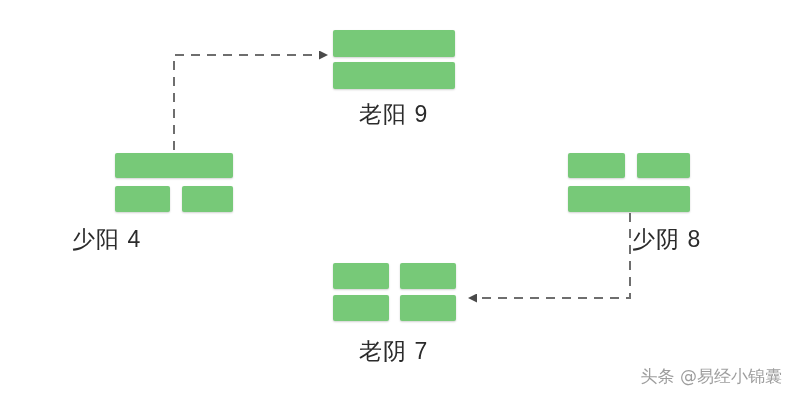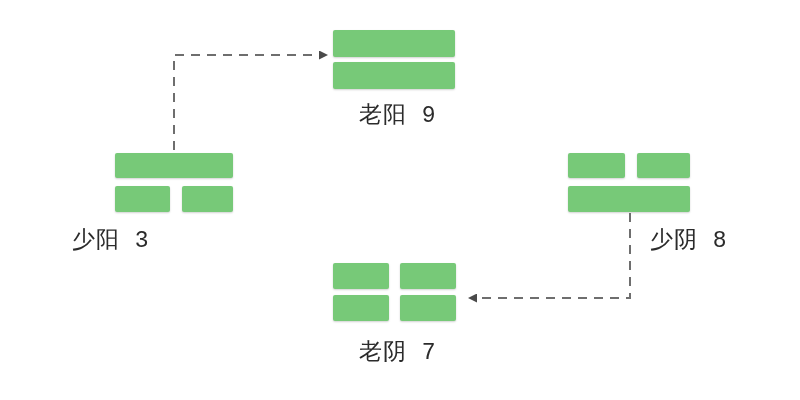--- a/index.html
+++ b/index.html
@@ -26,21 +26,21 @@
     box-shadow: 0 1px 2px rgba(0,0,0,0.18);
   }
 
   
   .sym-label {
     position: absolute;
     font-size: 23px;
     color: #2b2b2b;
     letter-spacing: 1px;
     white-space: nowrap;
-    font-family: Liberation Mono, monospace;
+    font-family: Liberation Sans, sans-serif;
   }
 
   
   .arrow-layer {
     position: absolute;
     left: 0;
     top: 0;
     width: 800px;
     height: 400px;
     pointer-events: none;
@@ -66,28 +66,28 @@
   <div>
     <div class="yao-bar" style="left:333px; top:30px; width:122px; height:27px;"></div>
     <div class="yao-bar" style="left:333px; top:62px; width:122px; height:27px;"></div>
     <div class="sym-label" style="left:359px; top:99px;">老阳 9</div>
   </div>
 
   <div>
     <div class="yao-bar" style="left:115px; top:153px; width:118px; height:25px;"></div>
     <div class="yao-bar" style="left:115px; top:186px; width:55px; height:26px;"></div>
     <div class="yao-bar" style="left:182px; top:186px; width:51px; height:26px;"></div>
-    <div class="sym-label" style="left:72px; top:224px;">少阳 3</div>
+    <div class="sym-label" style="left:72px; top:224px;">少阳 4</div>
   </div>
 
   <div>
     <div class="yao-bar" style="left:568px; top:153px; width:57px; height:25px;"></div>
     <div class="yao-bar" style="left:637px; top:153px; width:53px; height:25px;"></div>
     <div class="yao-bar" style="left:568px; top:186px; width:122px; height:26px;"></div>
-    <div class="sym-label" style="left:650px; top:224px;">少阴 8</div>
+    <div class="sym-label" style="left:632px; top:224px;">少阴 8</div>
   </div>
 
   <div>
     <div class="yao-bar" style="left:333px; top:263px; width:56px; height:26px;"></div>
     <div class="yao-bar" style="left:400px; top:263px; width:56px; height:26px;"></div>
     <div class="yao-bar" style="left:333px; top:295px; width:56px; height:26px;"></div>
     <div class="yao-bar" style="left:400px; top:295px; width:56px; height:26px;"></div>
     <div class="sym-label" style="left:359px; top:336px;">老阴 7</div>
   </div>
 
@@ -99,14 +99,15 @@
       <marker id="ah-left" markerWidth="9" markerHeight="9" refX="7" refY="4.5" orient="auto" markerUnits="userSpaceOnUse">
         <path d="M0,0 L9,4.5 L0,9 z" fill="#4a4a4a"></path>
       </marker>
     </defs>
 
     <path d="M174,150 L174,55 L326,55" fill="none" stroke="#6e6e6e" stroke-width="2" stroke-dasharray="9,7" marker-end="url(#ah-right)"></path>
 
     <path d="M630,213 L630,298 L470,298" fill="none" stroke="#6e6e6e" stroke-width="2" stroke-dasharray="9,7" marker-end="url(#ah-left)"></path>
   </svg>
 
+  <div class="watermark">头条 @易经小锦囊</div>
 
 </div>
 
 </body></html>

